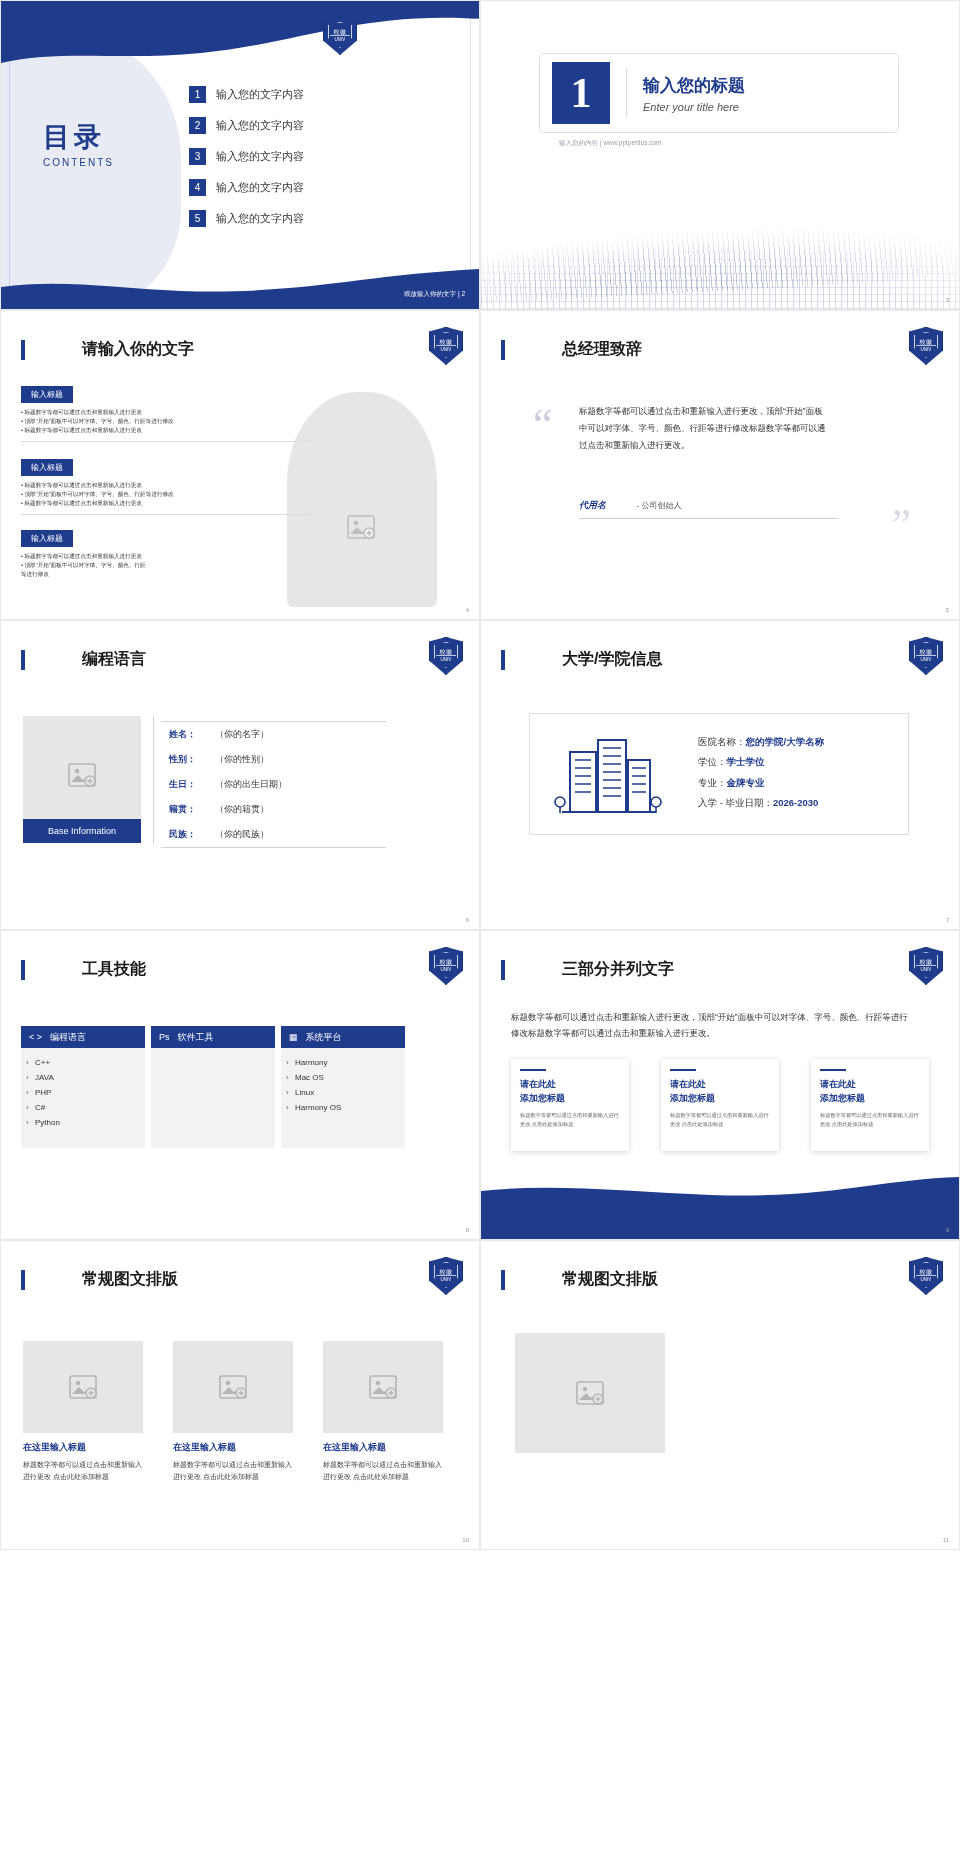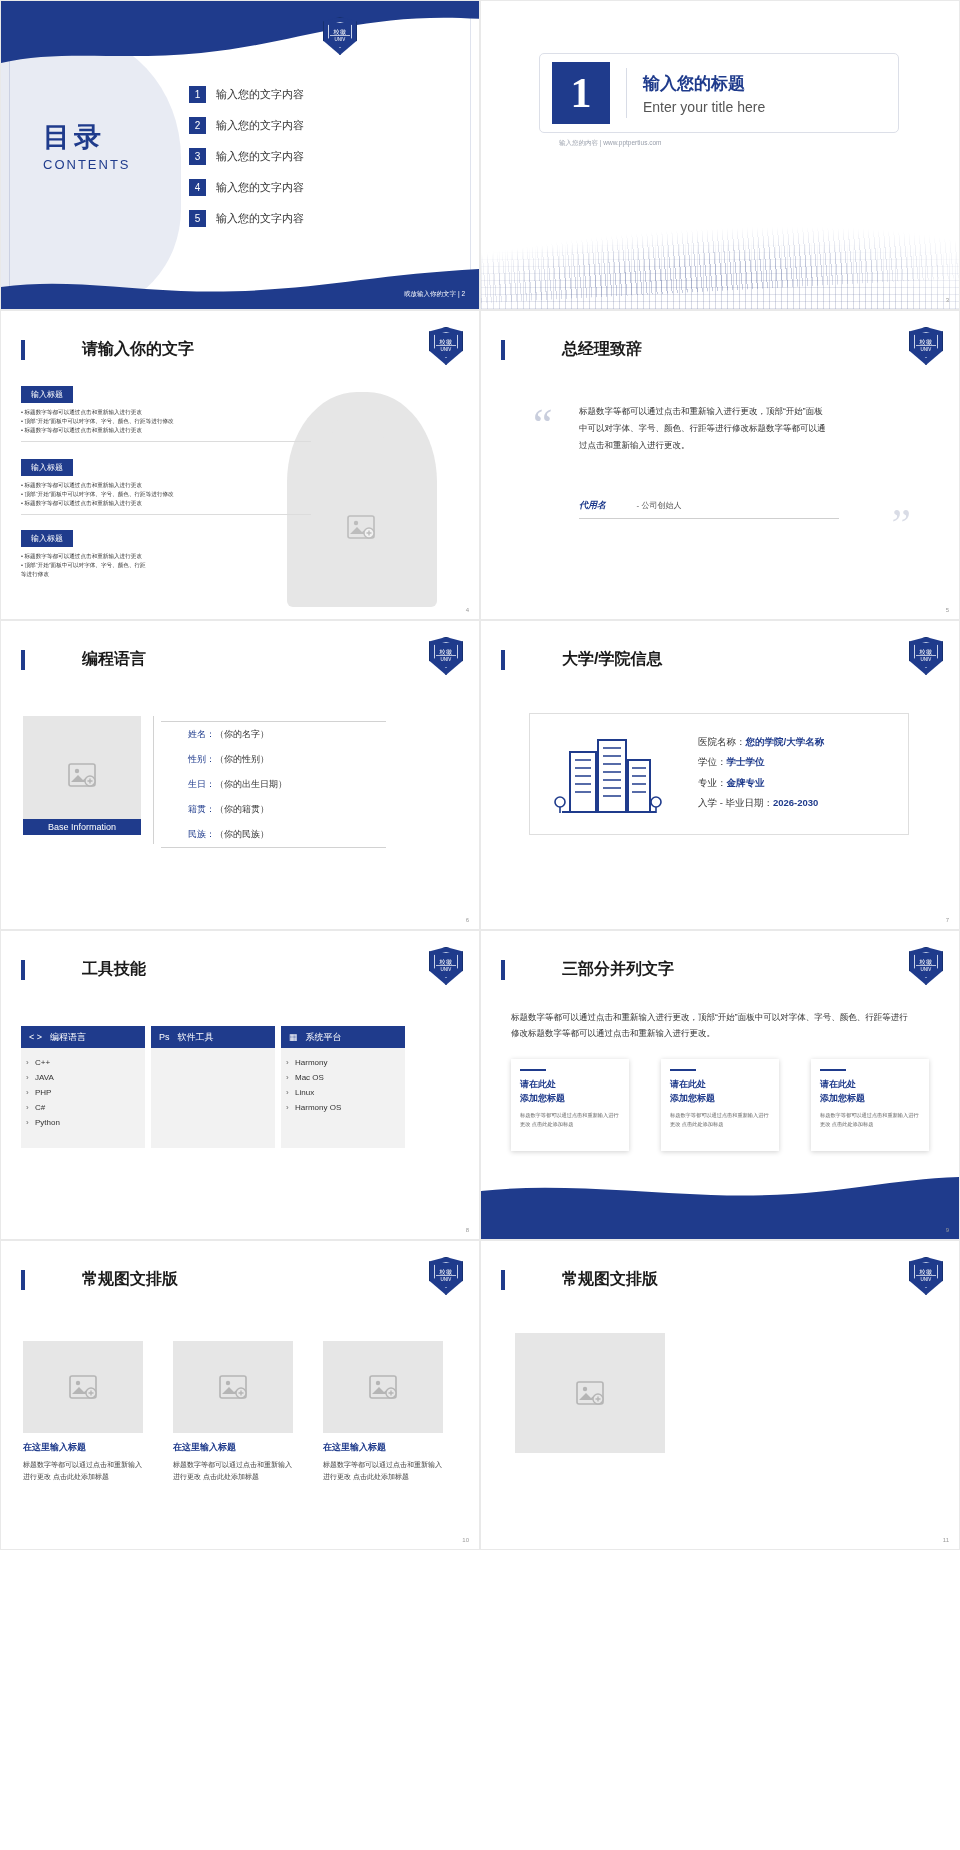--- a/index.html
+++ b/index.html
@@ -82,21 +82,21 @@
   }
   .s2 .wave-bottom {
     position: absolute; left: 0; bottom: 0; width: 100%; height: 40px;
     background: #1f3b8c;
     clip-path: path("M0,40 L480,40 L480,0 C360,6 300,26 180,22 C110,19 60,10 0,18 Z");
   }
   .s2 .catalog {
     position: absolute; left: 42px; top: 118px; color: #1f3b8c;
   }
   .s2 .catalog .cn { font-size: 27px; font-weight: bold; letter-spacing: 4px; }
-  .s2 .catalog .en { font-size: 13px; letter-spacing: 2px; margin-top: 2px; color:#1f3b8c;}
+  .s2 .catalog .en { font-size: 10px; letter-spacing: 2px; margin-top: 2px; color:#1f3b8c;}
   .s2 .list { position: absolute; left: 188px; top: 85px; }
   .s2 .li { display: flex; align-items: center; margin-bottom: 14px; }
   .s2 .num {
     width: 17px; height: 17px; background: #1f3b8c; color: #fff;
     font-size: 10px; display: flex; align-items: center; justify-content: center;
     margin-right: 10px;
   }
   .s2 .litxt { font-size: 11px; color: #333; }
   .s2 .footer-txt {
     position: absolute; right: 14px; bottom: 10px; color: #fff; font-size: 6.5px;
@@ -125,21 +125,21 @@
     border: 1px solid #dcdfe8; border-radius: 5px; background:#fff;
     display:flex; align-items:center;
   }
   .s3 .bignum {
     width: 58px; height: 62px; background: #1f3b8c; color: #fff;
     font-size: 42px; font-weight: bold; display:flex; align-items:center; justify-content:center;
     margin-left: 12px; font-family: "Liberation Serif", serif;
   }
   .s3 .divider { width:1px; height: 50px; background:#d8dce6; margin: 0 16px; }
   .s3 .t-cn { font-size: 17px; color: #1f3b8c; font-weight: bold; }
-  .s3 .t-en { font-size: 14px; color: #555; margin-top: 4px; }
+  .s3 .t-en { font-size: 11px; color: #555; margin-top: 4px; font-style: italic; }
   .s3 .sub { position: absolute; left: 78px; top: 138px; font-size: 6.5px; color: #9aa0ac; }
 
   
   .head { position: absolute; left: 20px; top: 28px; display: flex; align-items: center; gap: 48px; }
   .head .bar { width: 4px; height: 20px; background: #1f3b8c; margin-right: 9px; }
   .head .title { font-size: 16px; font-weight: bold; color: #1a1a1a; }
 
   
   .s4 .silhouette {
     position: absolute; right: 42px; bottom: 12px; width: 150px; height: 215px;
@@ -179,28 +179,28 @@
   .s5 .author span { color:#555; font-size: 8px; margin-left: 28px;}
   .s5 .aline { position:absolute; left: 98px; top: 207px; width: 260px; height:1px; background:#cfcfcf;}
 
   
   .s6 .photo {
     position: absolute; left: 22px; top: 95px; width: 118px; height: 118px;
     background: #e6e6e6;
   }
   .s6 .photo .ic { position:absolute; left: 45px; top: 47px; width: 28px; height: 24px;}
   .s6 .caption {
-    position: absolute; left: 22px; top: 198px; width: 118px; height: 16px;
+    position: absolute; left: 22px; top: 198px; width: 118px; height: 24px;
     background: #1f3b8c; color: #fff; font-size: 9px;
     display:flex; align-items:center; justify-content:center;
   }
   .s6 .info { position: absolute; left: 160px; top: 100px; width: 225px;}
   .s6 .info .rowline { height:1px; background:#d2d2d2; }
   .s6 .row { display:flex; font-size: 9px; color: #333; padding: 6px 0 6px 8px; }
-  .s6 .row .k { color:#1f3b8c; font-weight: normal; width: 46px; text-align: right; }
+  .s6 .row .k { color:#1f3b8c; font-weight: bold; width: 46px; }
   .s6 .row .v { color:#333; }
   .s6 .vline { position:absolute; left:152px; top:95px; width:1px; height:128px; background:#d2d2d2;}
 
   
   .s7 .box {
     position: absolute; left: 48px; top: 92px; width: 380px; height: 122px;
     border: 1px solid #dedede; background: #fff;
   }
   .s7 .bld { position:absolute; left: 22px; top: 18px; }
   .s7 .lines { position: absolute; left: 168px; top: 18px; font-size: 9.5px; line-height: 2.15; }

